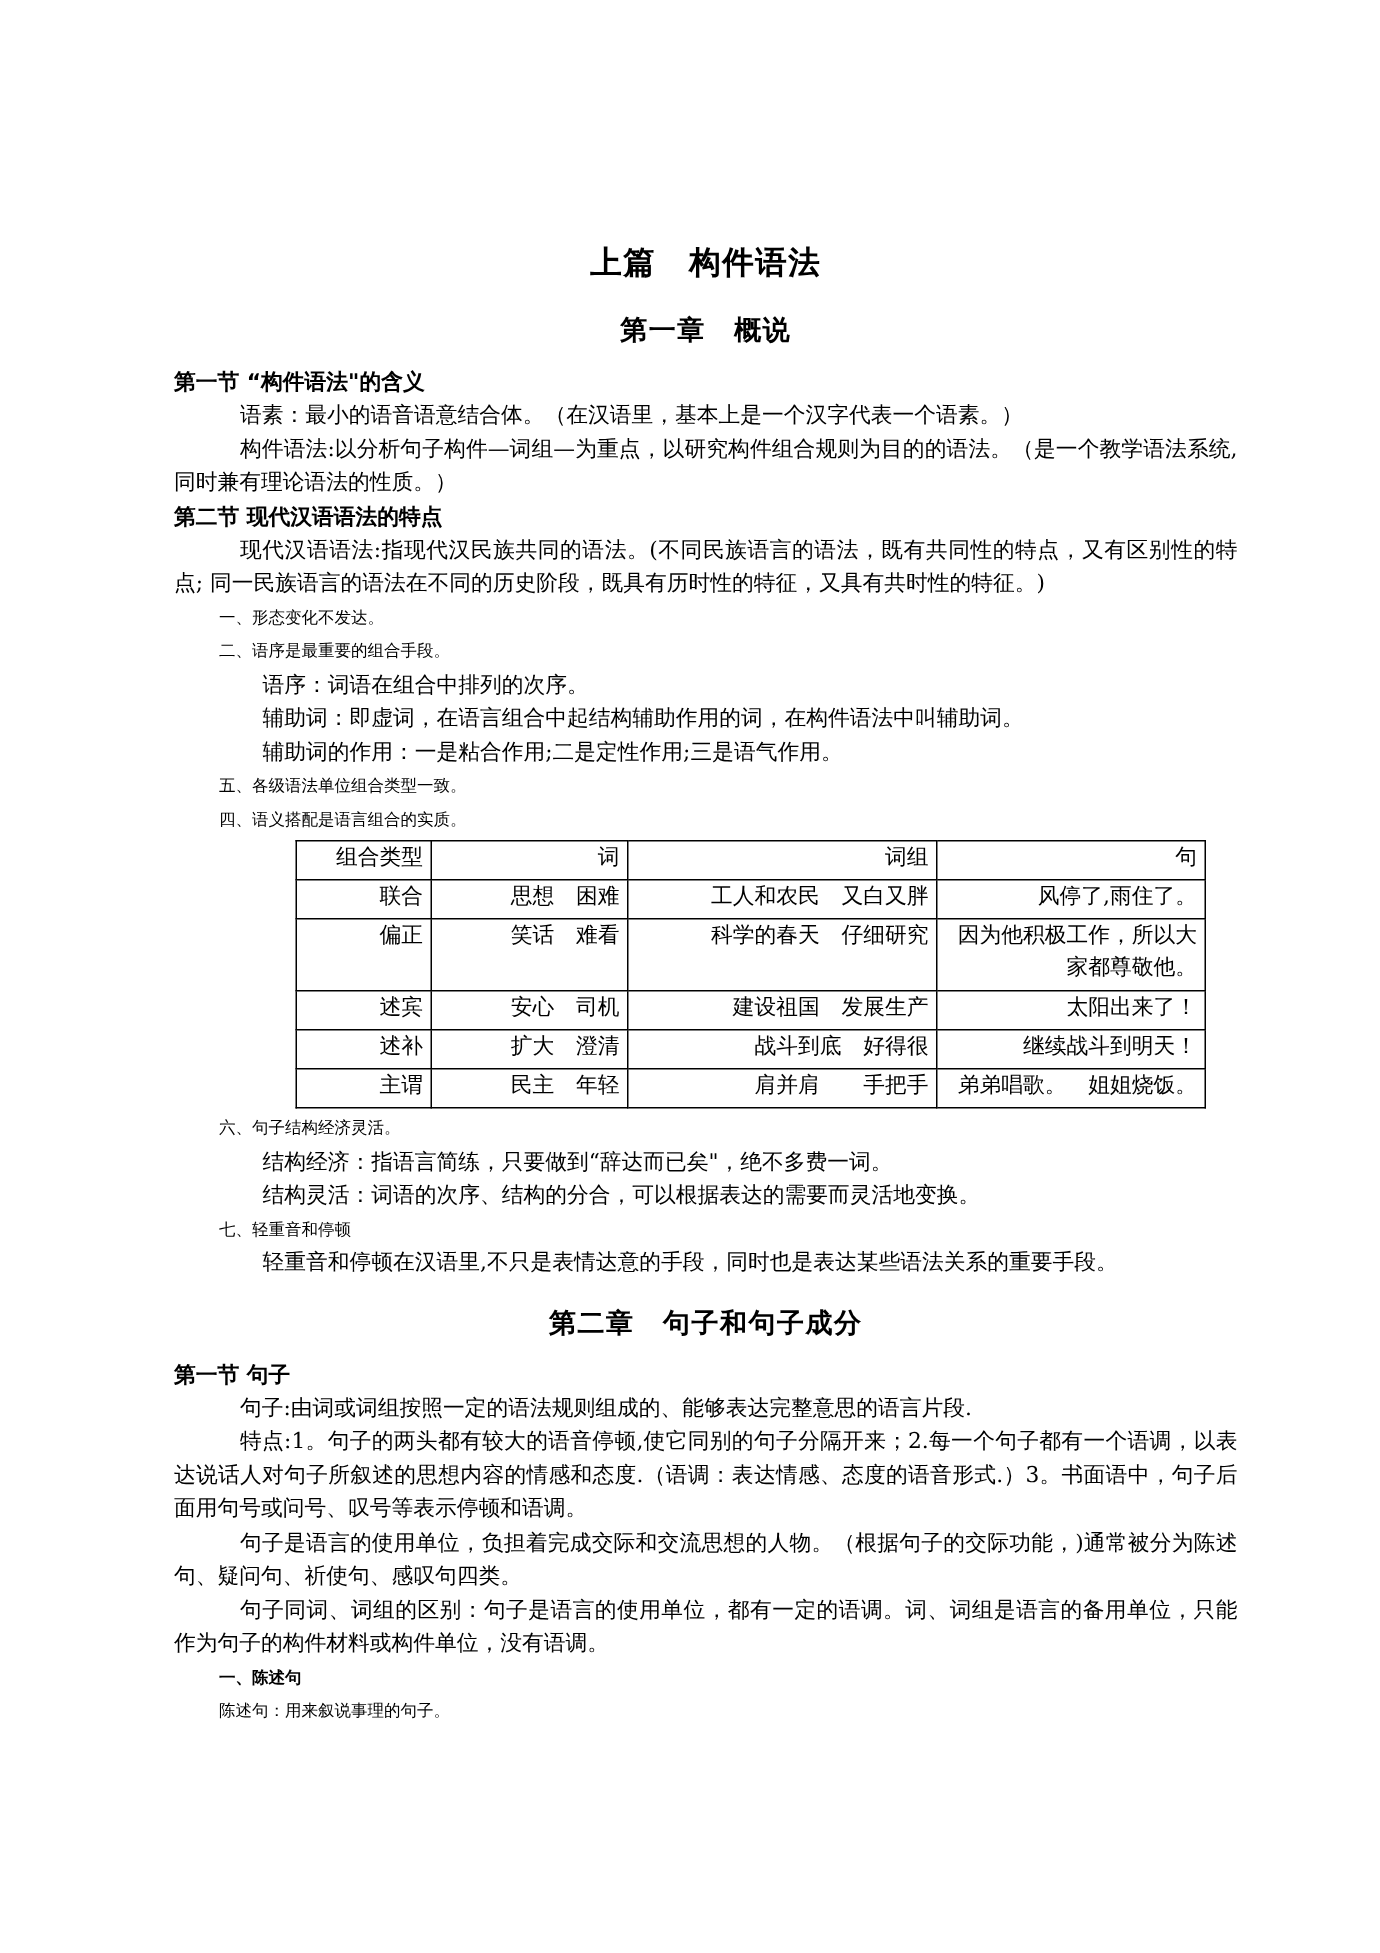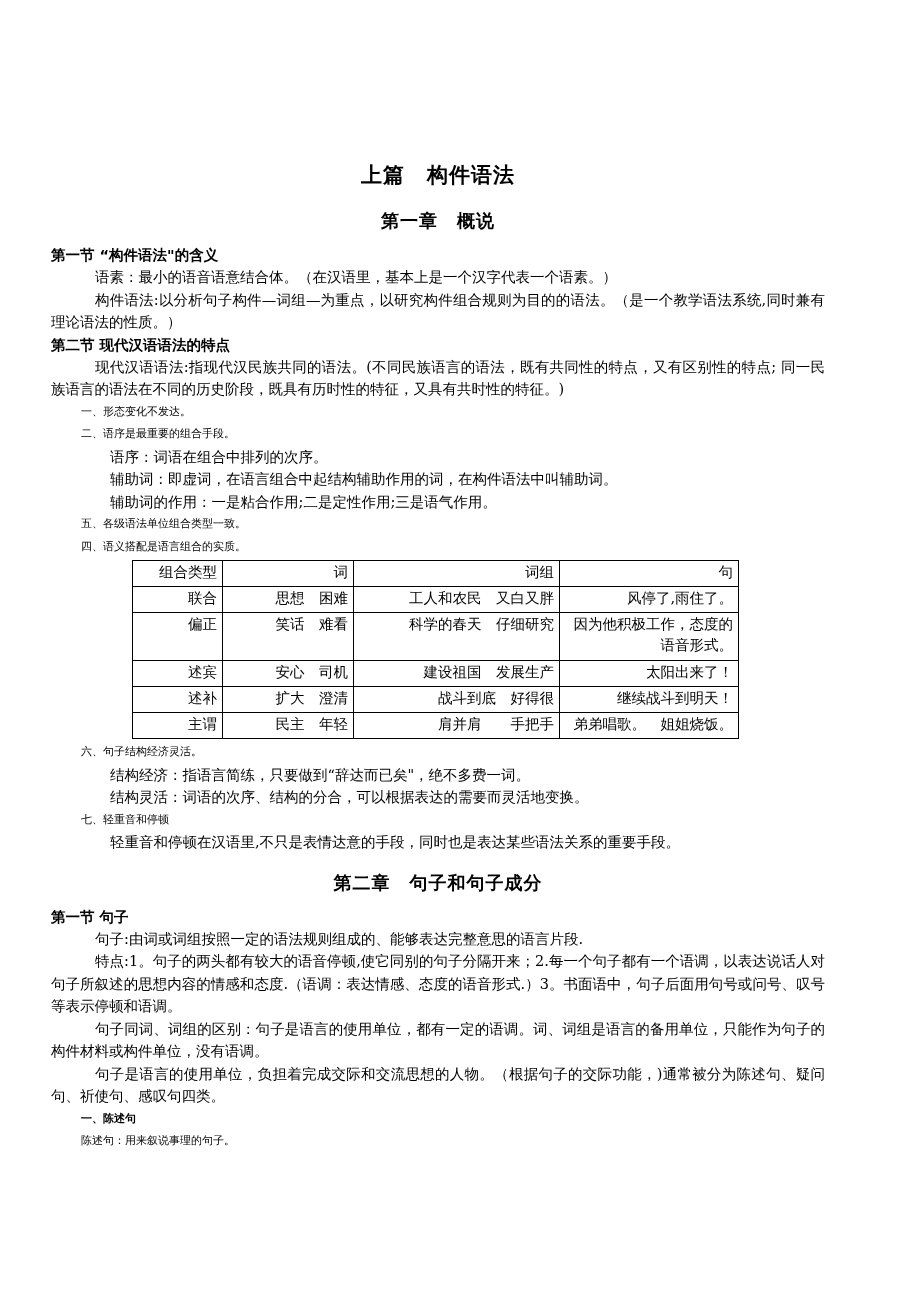--- a/index.html
+++ b/index.html
@@ -13,21 +13,21 @@
     overflow: hidden;
     font-family: "DejaVu Serif", "Liberation Serif", serif;
     color: #000000;
     -webkit-font-smoothing: none;
   }
   .page {
     position: relative;
     width: 920px;
     height: 1014px;
     box-sizing: border-box;
-    padding: 160px 95px 0 51px;
+    padding: 160px 95px 0 116px;
   }
 
   
   .doc-title {
     text-align: center;
     font-family: "DejaVu Sans", "Liberation Sans", sans-serif;
     font-weight: bold;
     font-size: 21px;
     letter-spacing: 1px;
     line-height: 30px;
@@ -150,21 +150,21 @@
         <tr>
           <td class="c1">联合</td>
           <td class="c2">思想　困难</td>
           <td class="c3">工人和农民　又白又胖</td>
           <td class="c4 nw">风停了,雨住了。</td>
         </tr>
         <tr class="tall">
           <td class="c1">偏正</td>
           <td class="c2">笑话　难看</td>
           <td class="c3">科学的春天　仔细研究</td>
-          <td class="c4">因为他积极工作，态度的语音形式。</td>
+          <td class="c4">因为他积极工作，所以大家都尊敬他。</td>
         </tr>
         <tr>
           <td class="c1">述宾</td>
           <td class="c2">安心　司机</td>
           <td class="c3">建设祖国　发展生产</td>
           <td class="c4 nw">太阳出来了！</td>
         </tr>
         <tr>
           <td class="c1">述补</td>
           <td class="c2">扩大　澄清</td>
@@ -187,19 +187,19 @@
 
   <p class="hang-item">七、轻重音和停顿</p>
   <p class="hang-sub">轻重音和停顿在汉语里,不只是表情达意的手段，同时也是表达某些语法关系的重要手段。</p>
 
   <div class="chapter-title spaced">第二章　句子和句子成分</div>
 
   <div class="section-title">第一节 句子</div>
 
   <p class="para ind2">句子:由词或词组按照一定的语法规则组成的、能够表达完整意思的语言片段.</p>
   <p class="para ind2">特点:1。句子的两头都有较大的语音停顿,使它同别的句子分隔开来；2.每一个句子都有一个语调，以表达说话人对句子所叙述的思想内容的情感和态度.（语调：表达情感、态度的语音形式.）3。书面语中，句子后面用句号或问号、叹号等表示停顿和语调。</p>
+  <p class="para ind2">句子是语言的使用单位，负担着完成交际和交流思想的人物。（根据句子的交际功能，)通常被分为陈述句、疑问句、祈使句、感叹句四类。</p>
   <p class="para ind2">句子同词、词组的区别：句子是语言的使用单位，都有一定的语调。词、词组是语言的备用单位，只能作为句子的构件材料或构件单位，没有语调。</p>
-  <p class="para ind2">句子是语言的使用单位，负担着完成交际和交流思想的人物。（根据句子的交际功能，)通常被分为陈述句、疑问句、祈使句、感叹句四类。</p>
 
   <p class="hang-item bold-item">一、陈述句</p>
   <p class="hang-item">陈述句：用来叙说事理的句子。</p>
 
 </div>
 
 </body></html>

